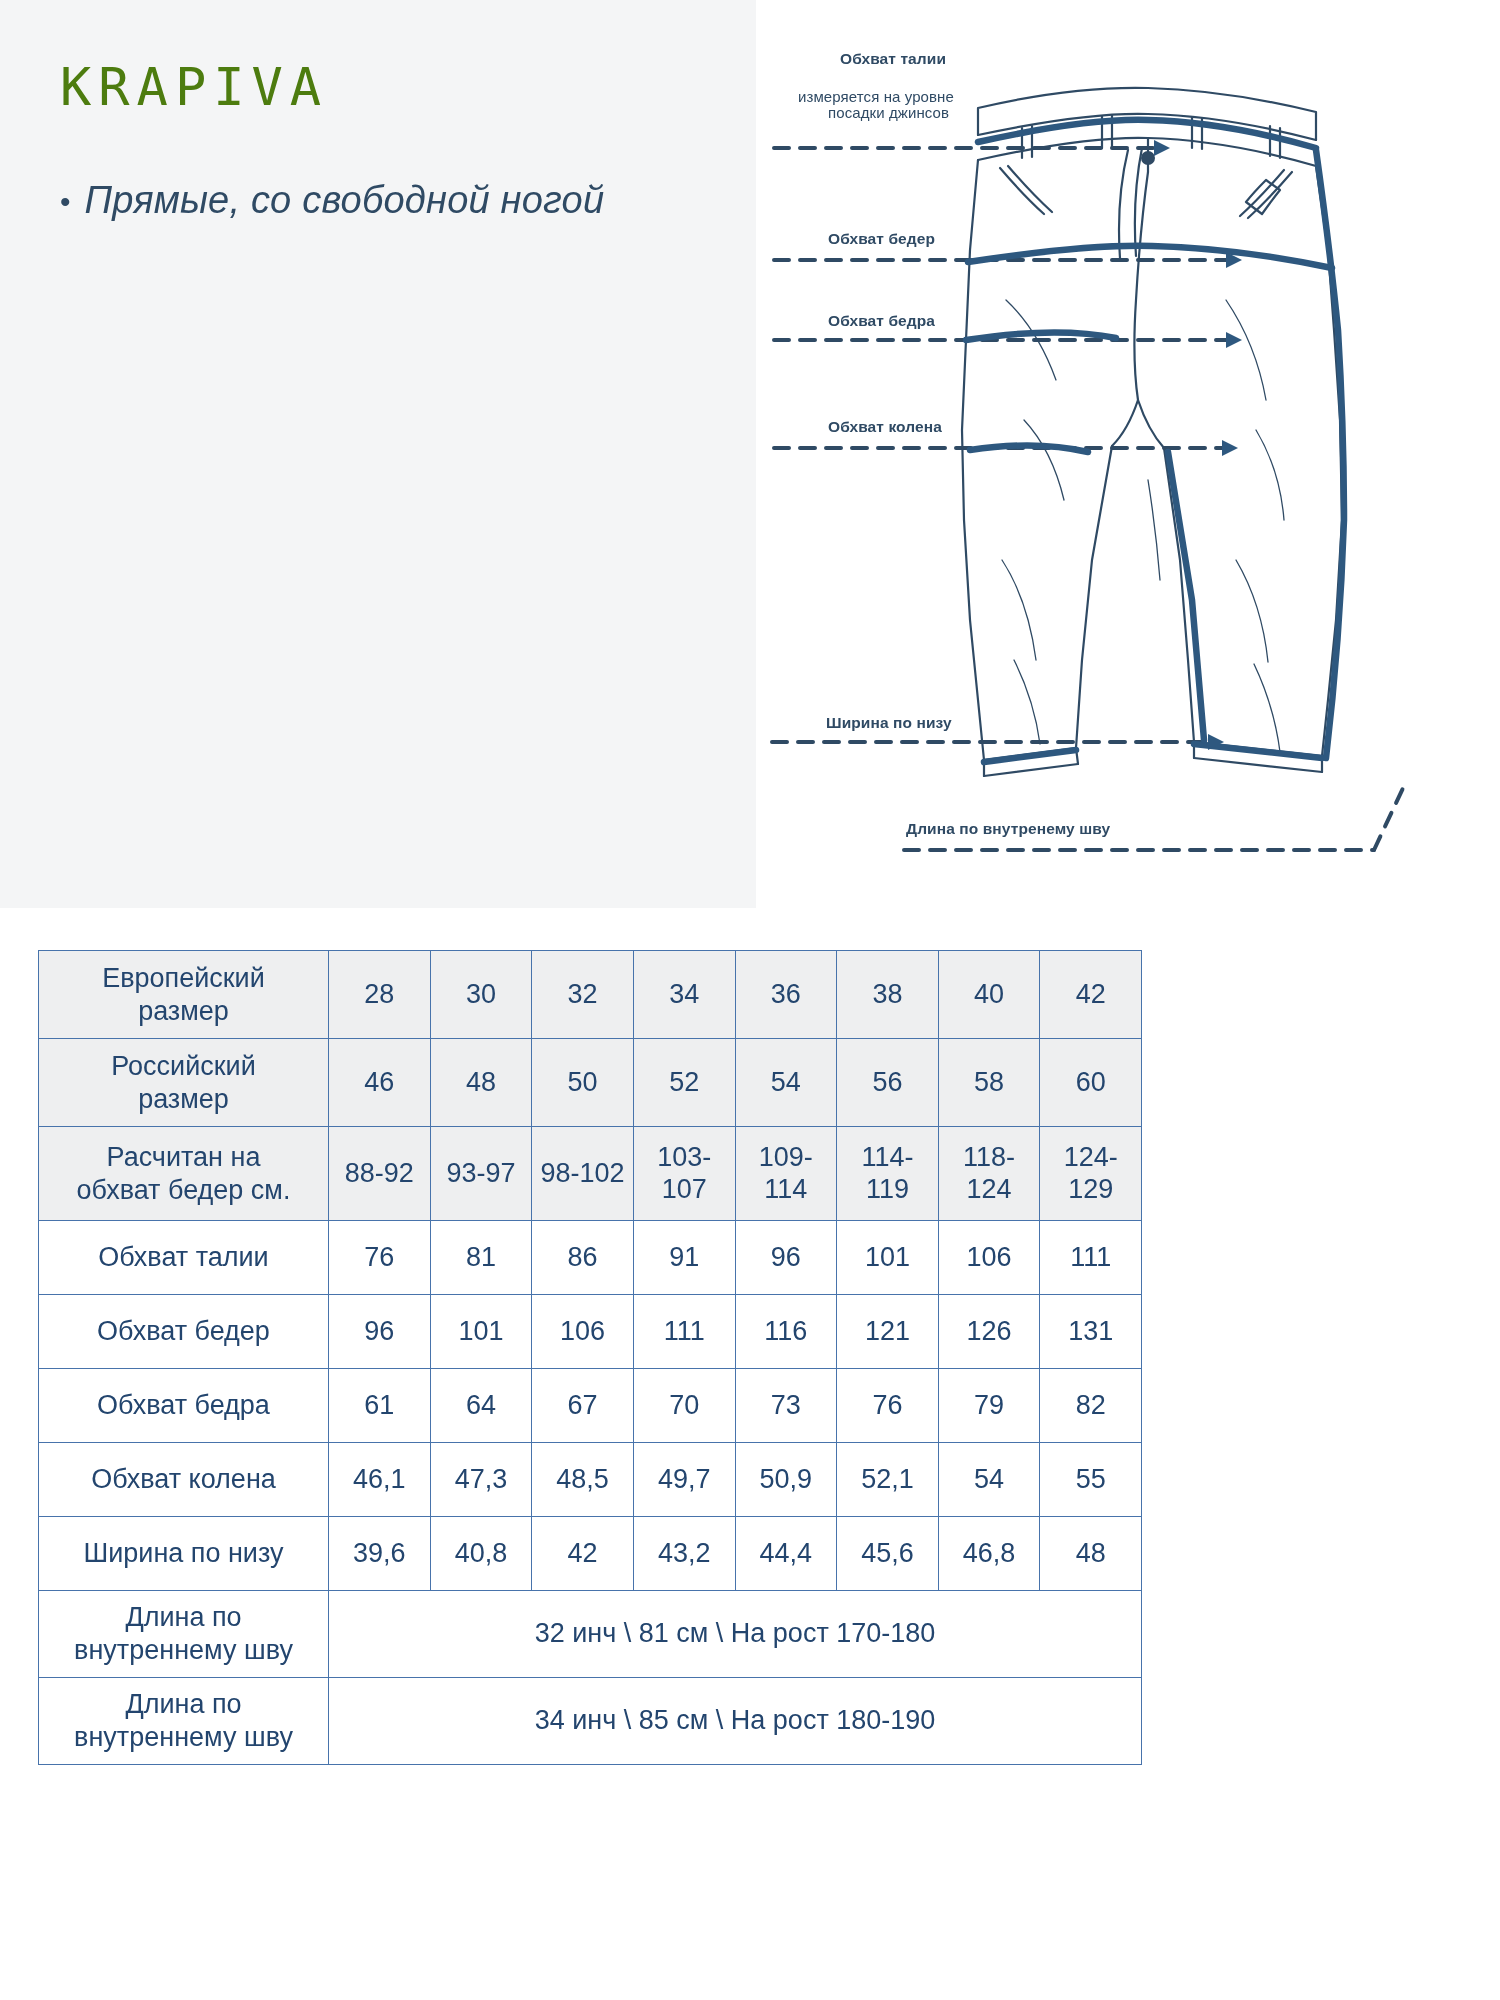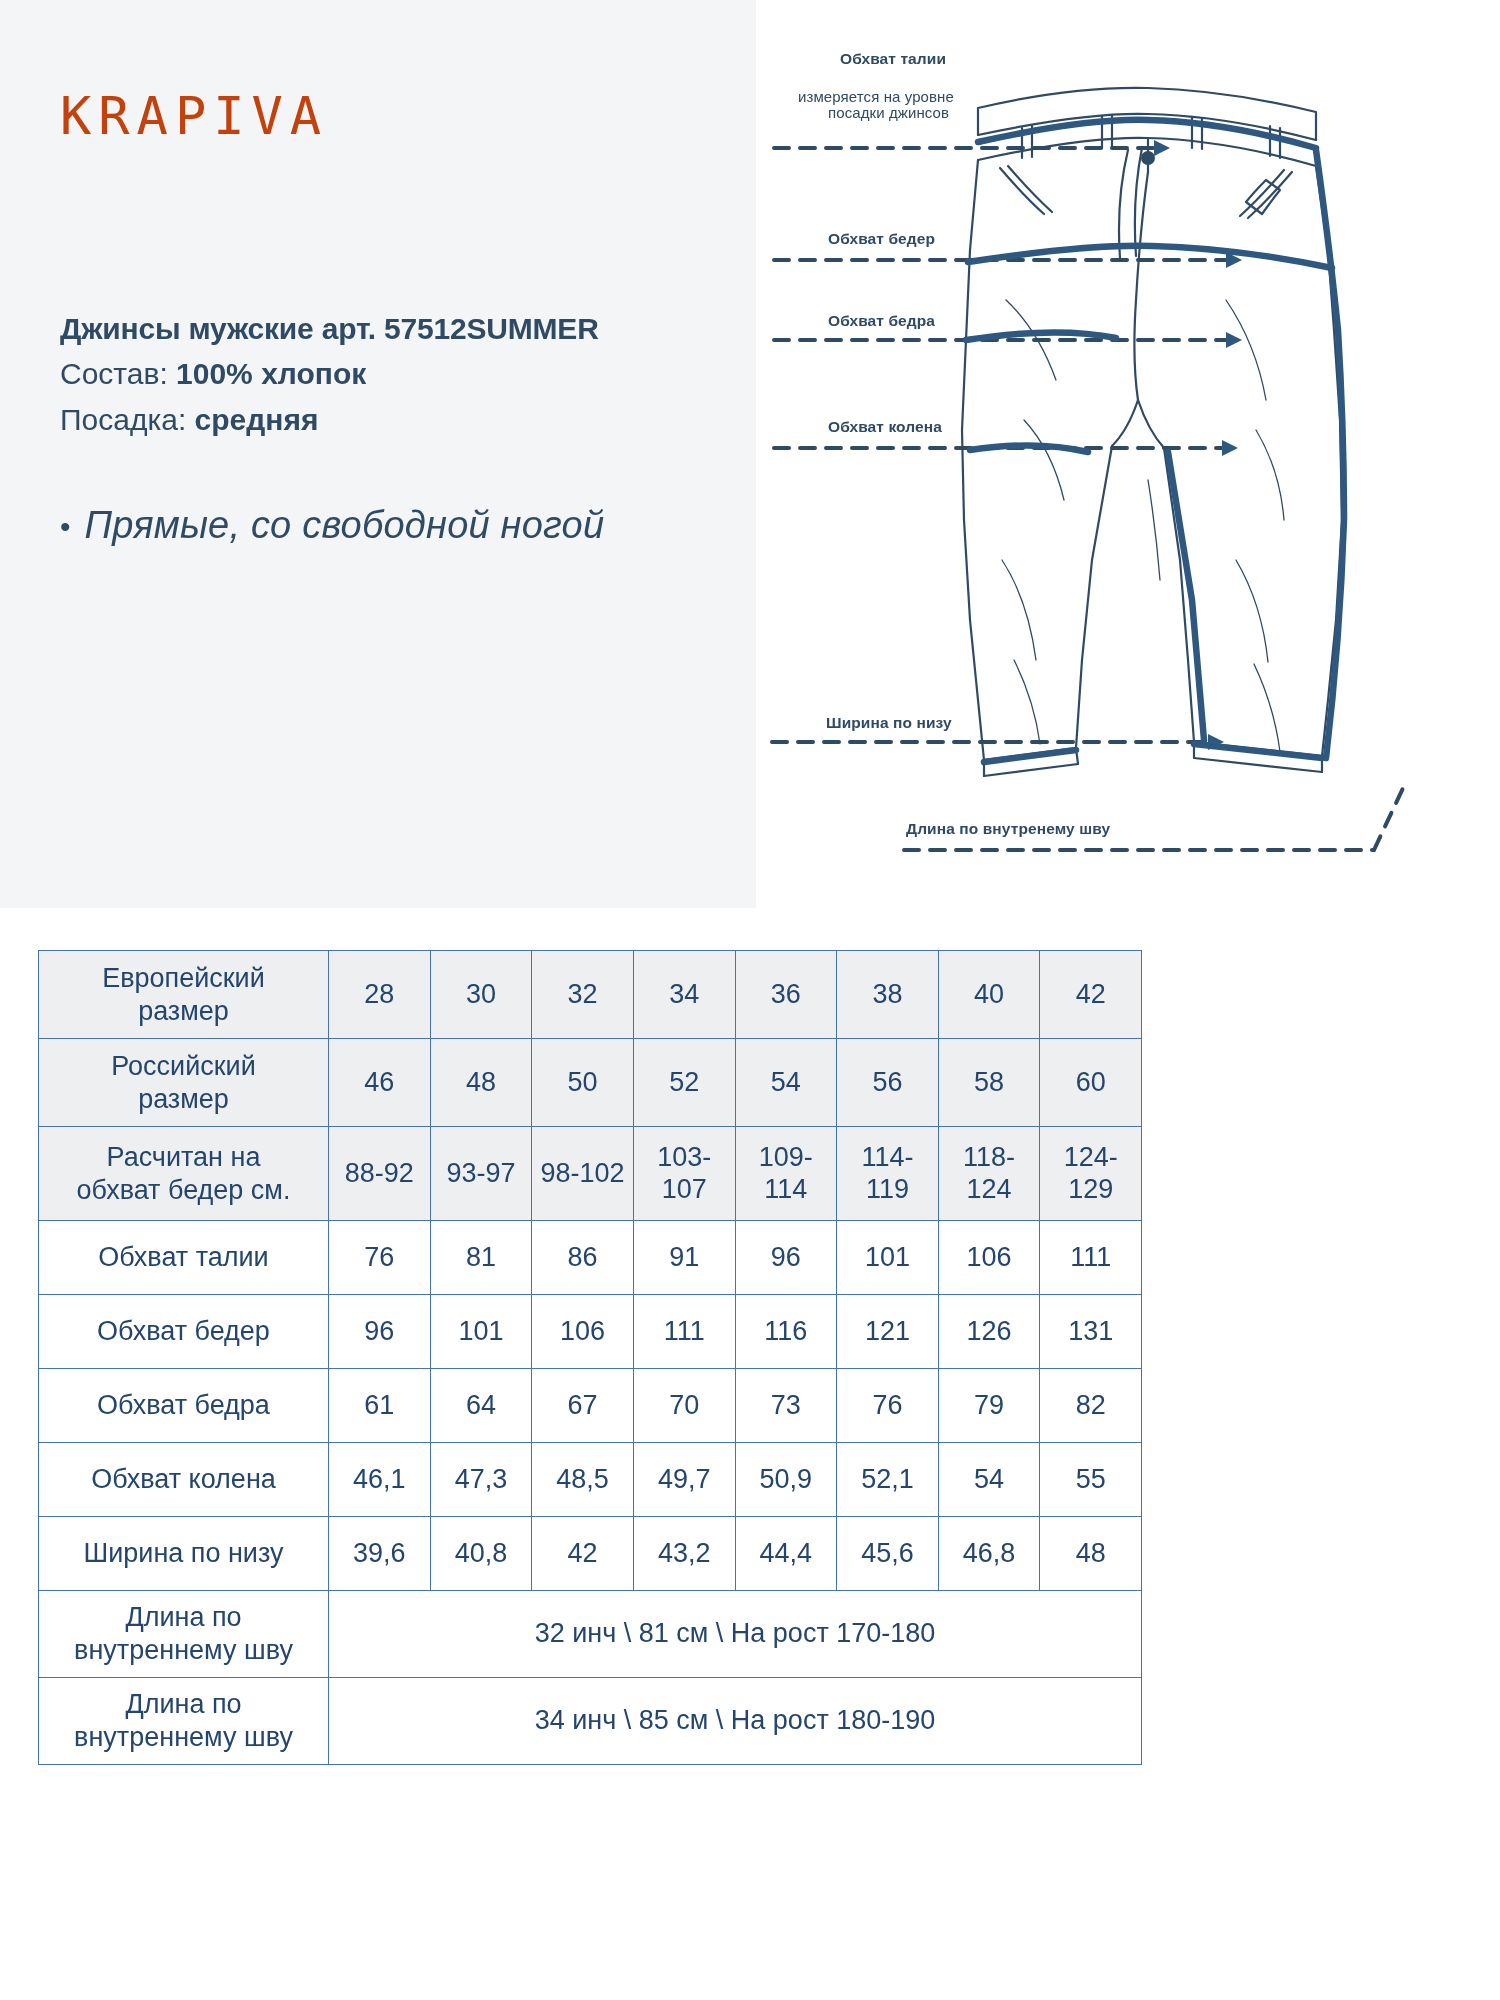--- a/index.html
+++ b/index.html
@@ -28,24 +28,24 @@
   .top-left {
     width: 756px;
     height: 908px;
     background: #f4f5f6;
     padding: 52px 50px 0 52px;
     position: relative;
   }
   .brand {
     font-size: 52px;
     letter-spacing: 7px;
-    color: #c2410c;
+    color: #4d7c0f;
     font-weight: 500;
     font-family: "DejaVu Sans Mono", monospace;
-    margin-top: 34px;
+    margin-top: 5px;
     margin-left: 8px;
   }
   .desc-block {
     margin-top: 160px;
     margin-left: 8px;
     color: #2f4a64;
   }
   .desc-title {
     font-size: 30px;
     font-weight: bold;
@@ -141,31 +141,20 @@
 </head>
 <body>
 
 <div class="page">
 
   <div class="top">
 
     <div class="top-left">
       <div class="brand">KRAPIVA</div>
 
-      <div class="desc-block">
-        <div class="desc-title">Джинсы мужские арт. 57512SUMMER</div>
-        <div class="desc-line">
-          <span>Состав:</span>
-          <b>100% хлопок</b>
-        </div>
-        <div class="desc-line">
-          <span>Посадка:</span>
-          <b>средняя</b>
-        </div>
-      </div>
 
       <div class="bullet-row">
         <span class="bullet-dot">•</span>
         <span class="bullet-text">Прямые, со свободной ногой</span>
       </div>
     </div>
 
     <div class="top-right">
 
       <svg class="diagram-svg" width="744" height="908" viewBox="0 0 744 908">

